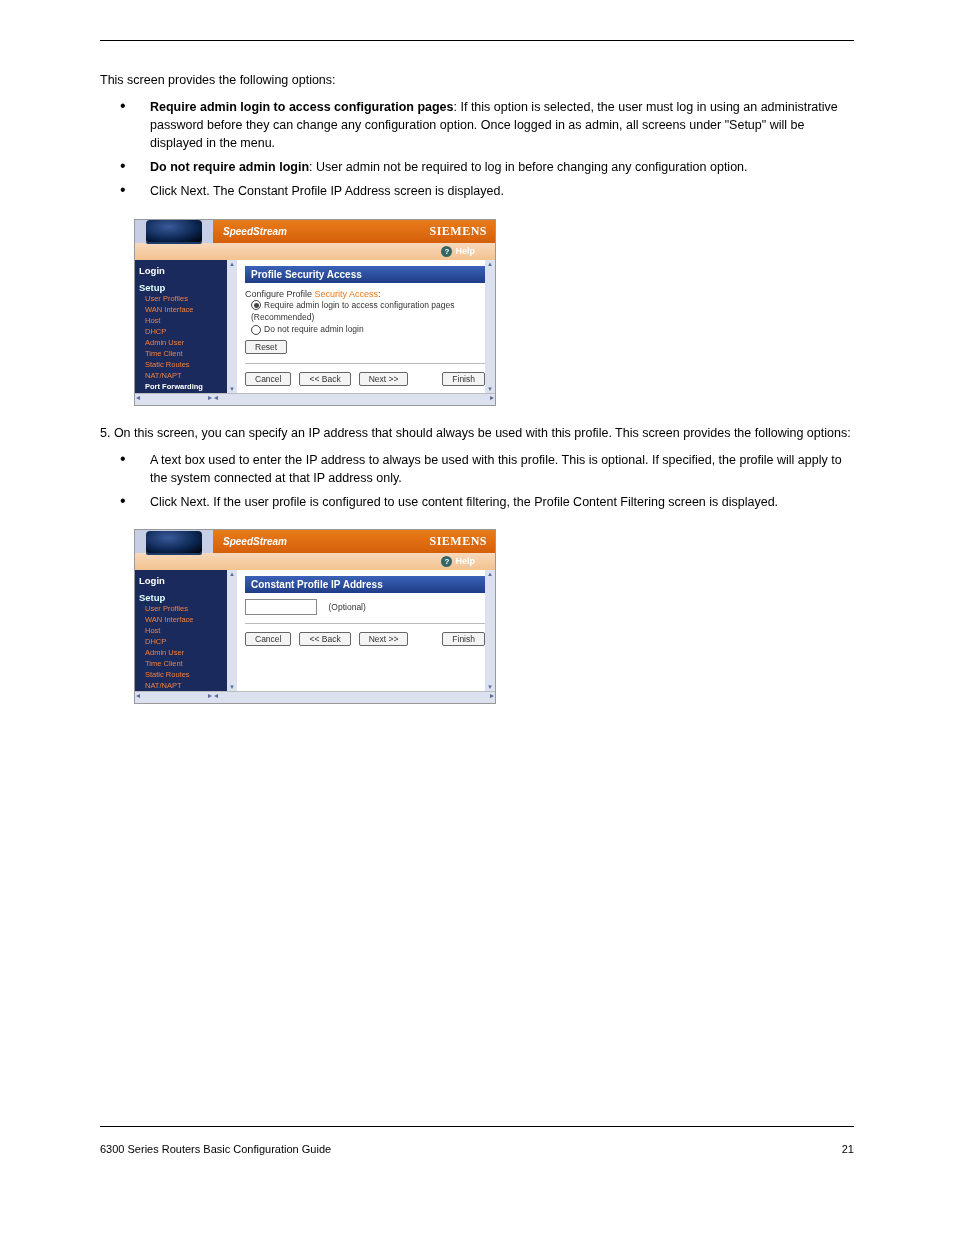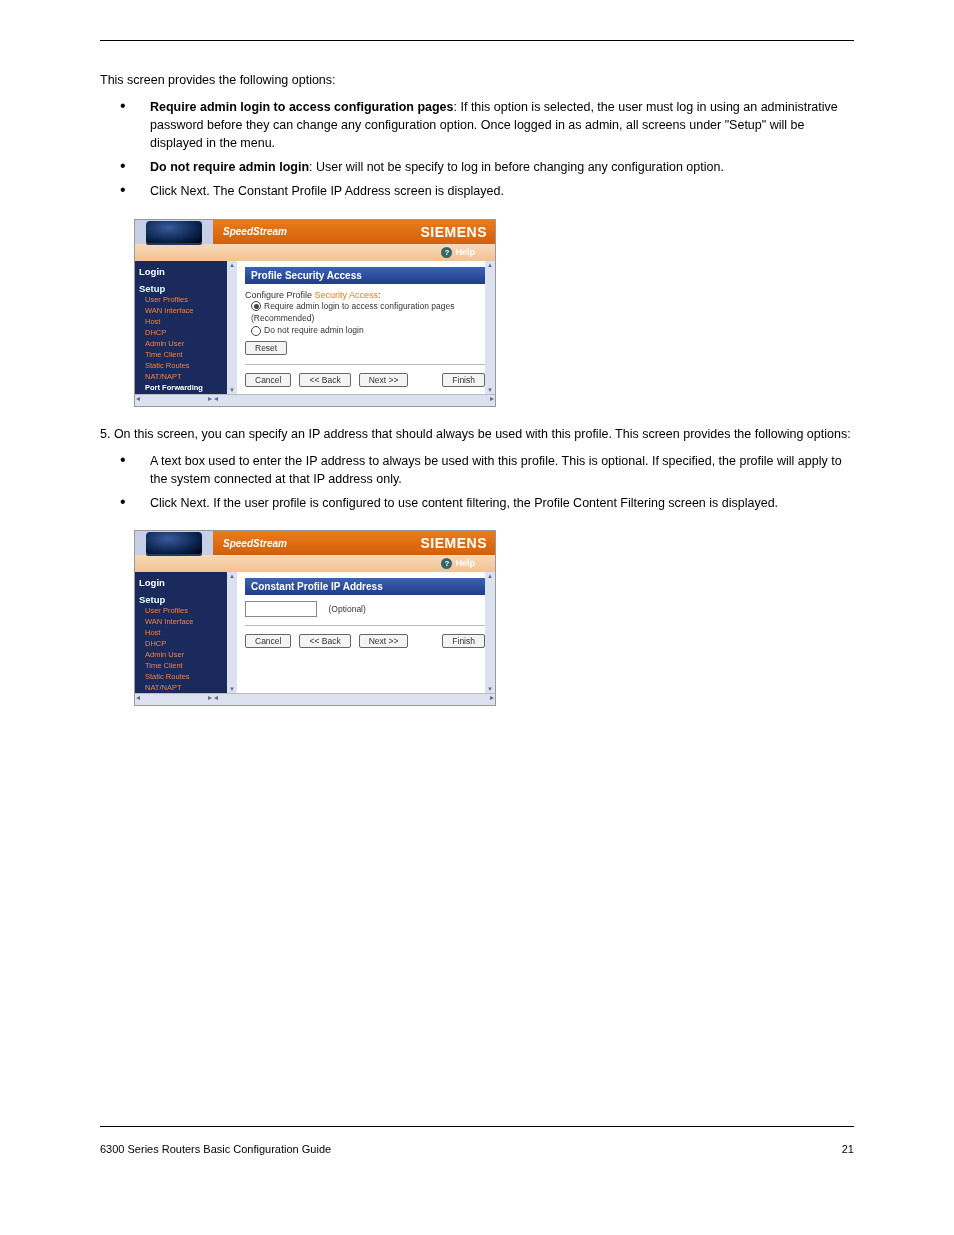--- a/index.html
+++ b/index.html
@@ -72,21 +72,21 @@
     box-shadow: 0 2px 0 #1e3a6a;
   }
   .ss-brandbar {
     flex:1;
     display:flex; align-items:center; justify-content:space-between;
     background: linear-gradient(to bottom, #e87c1a, #d55f0b);
     color:#fff; font-weight:bold;
     padding: 4px 8px 4px 10px;
     font-size:10px;
   }
-  .siemens { color:#fff; font-size:14px; letter-spacing:0.5px; }
+  .siemens { color:#fff; font-size:12px; letter-spacing:0.5px;font-family:Liberation Serif, serif; }
   .ss-helpbar {
     display:flex; justify-content:flex-end;
     background: linear-gradient(to bottom,#f7d9bb,#f3c28f);
     padding:3px 20px; font-size:9px; color:#fff; font-weight:bold;
   }
   .help-q {
     display:inline-block; width:11px; height:11px; border-radius:50%;
     background:#366; color:#fff; text-align:center; line-height:11px;
     font-size:8px; margin-right:3px;
   }
@@ -186,21 +186,21 @@
 </head>
 <body>
 
 <div class="page">
   <div class="top-rule"></div>
 
   <div class="body-text">This screen provides the following options:</div>
 
   <ul class="bullets body-text">
     <li><span class="bold">Require admin login to access configuration pages</span><span>: If this option is selected, the user must log in using an administrative password before they can change any configuration option. Once logged in as admin, all screens under "Setup" will be displayed in the menu.</span></li>
-    <li><span class="bold">Do not require admin login</span><span>: User will not be specify to log in before changing any configuration option.</span></li>
+    <li><span class="bold">Do not require admin login</span><span>: User admin not be required to log in before changing any configuration option.</span></li>
     <li><span>Click Next. The Constant Profile IP Address screen is displayed.</span></li>
   </ul>
 
   <div class="screenshot">
     <div class="ss-header">
       <div class="ss-router-cell">
         <div class="router-icon"></div>
       </div>
       <div class="ss-brandbar">
         <span style="font-style:italic">SpeedStream</span>

